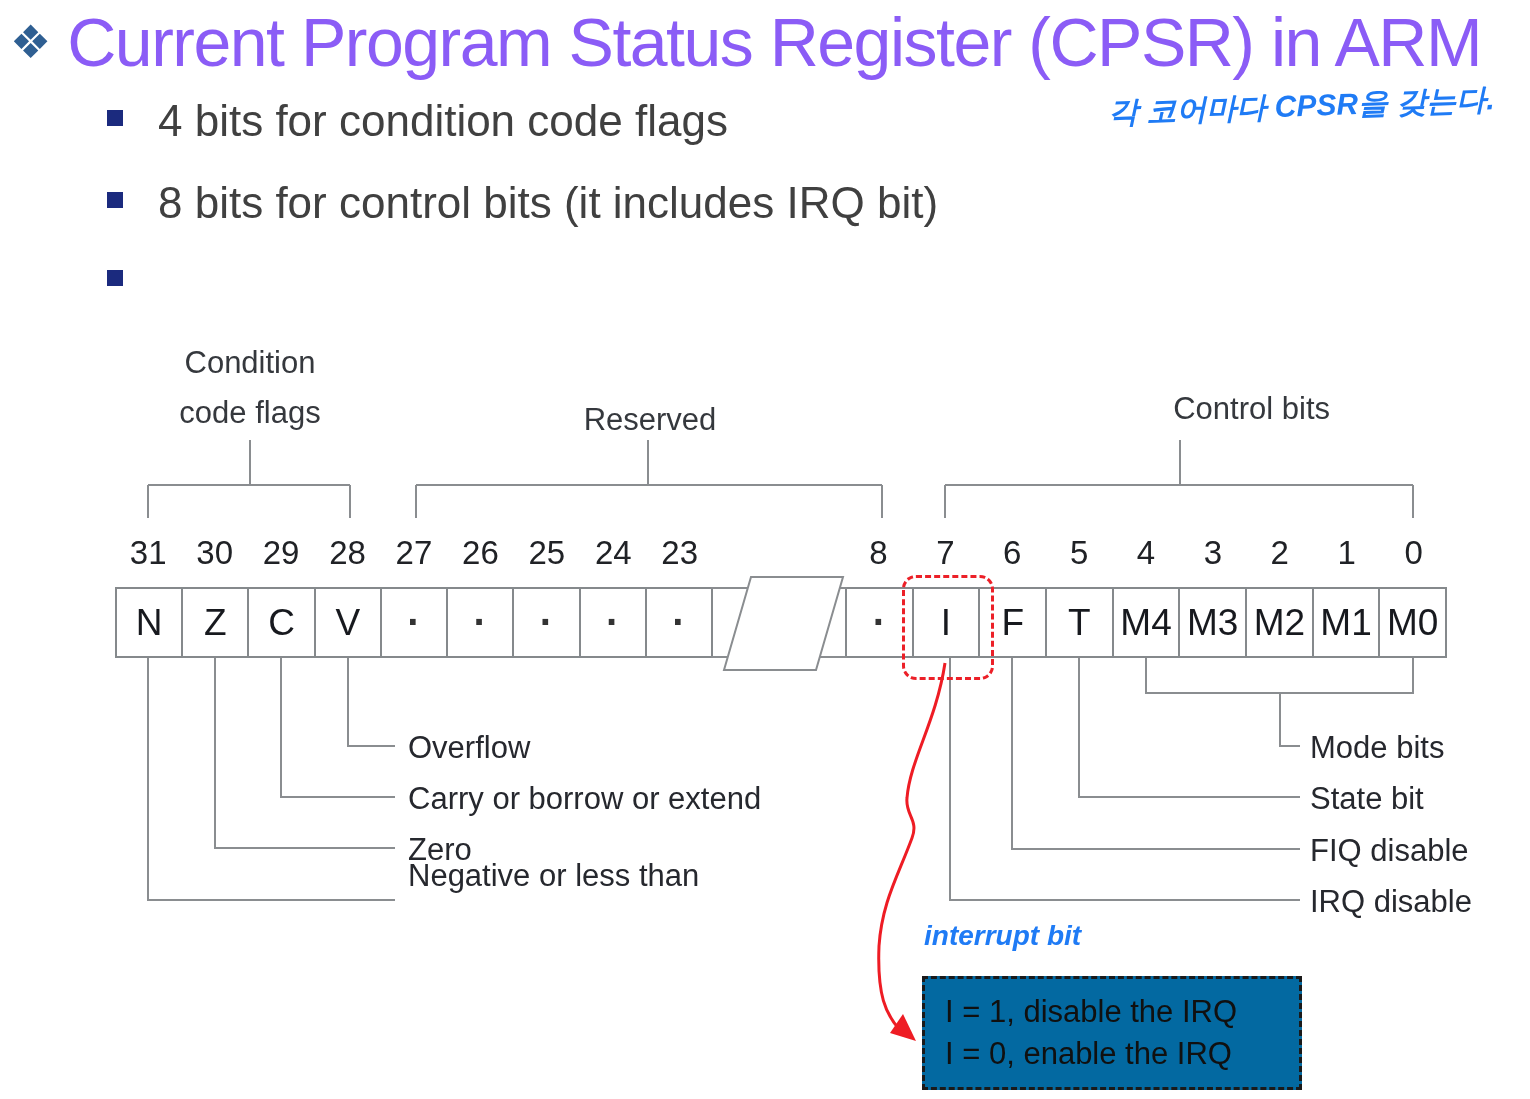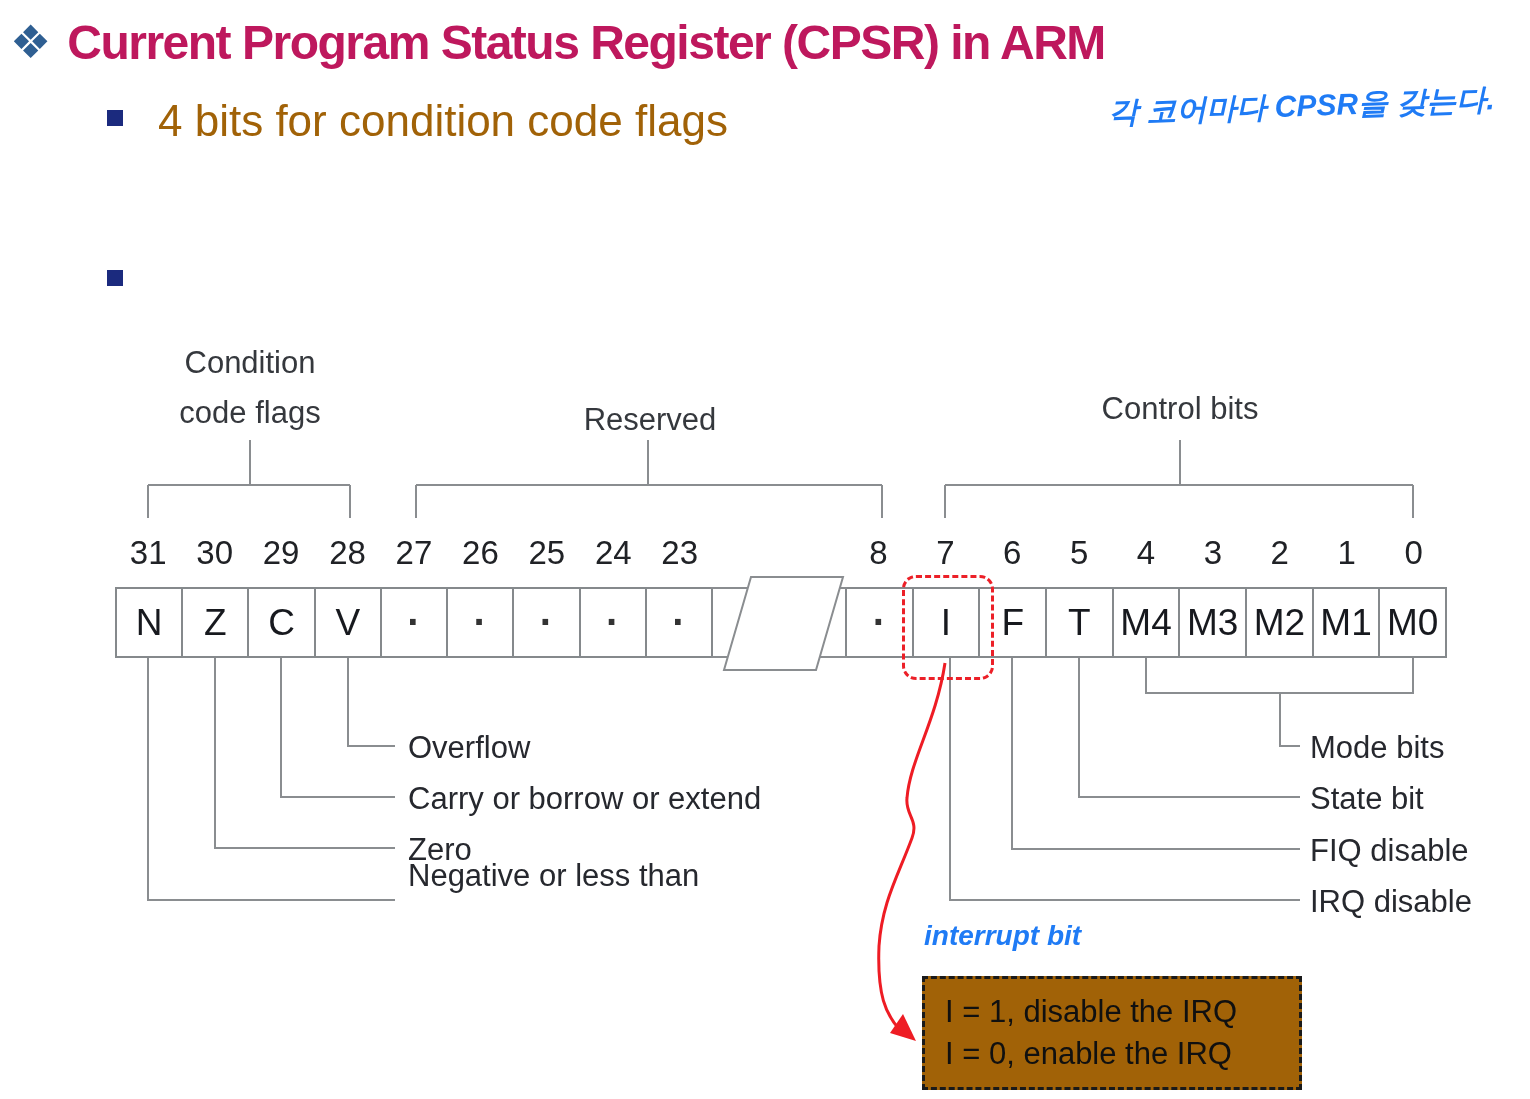--- a/index.html
+++ b/index.html
@@ -3,37 +3,37 @@
 <meta charset="utf-8">
 <style>
   html,body{margin:0;padding:0;background:#ffffff;}
   #slide{position:relative;width:1530px;height:1099px;background:#fff;overflow:hidden;
          font-family:"Liberation Sans", sans-serif;color:#111;}
   .abs{position:absolute;}
 
   
   #title-row{left:10px;top:10px;width:1515px;height:64px;display:flex;align-items:center;}
   #title-diamond{font-size:46px;color:#2f5f92;line-height:1;margin-right:16px;}
-  #page-title{font-size:48px;font-weight:bold;color:#be185d;letter-spacing:-1.5px;white-space:nowrap;}
+  #page-title{font-size:68px;font-weight:normal;color:#8b5cf6;letter-spacing:-1.5px;white-space:nowrap;}
 
   
   .bullet-item{position:absolute;left:107px;display:flex;align-items:flex-start;}
   .bullet-sq{width:16px;height:16px;background:#1b2a7e;margin-top:14px;flex:0 0 auto;}
-  .bullet-text{font-size:44px;color:#a16207;margin-left:35px;white-space:nowrap;}
+  .bullet-text{font-size:44px;color:#404040;margin-left:35px;white-space:nowrap;}
 
   
   .hand{color:#1f7bf5;font-style:italic;font-weight:bold;}
   #kr-note{left:1108px;top:86px;font-size:30px;transform:rotate(-2deg);white-space:nowrap;}
   #interrupt-note{left:924px;top:920px;font-size:28px;white-space:nowrap;}
 
   
   .dlabel{font-size:31px;color:#35383d;text-align:center;white-space:nowrap;}
   #lbl-condition{left:120px;top:338px;width:260px;line-height:50px;}
   #lbl-reserved{left:500px;top:391px;width:300px;margin-top:11px;}
-  #lbl-control{left:1030px;top:391px;width:300px;}
+  #lbl-control{left:1030px;top:391px;width:300px;text-align:right;}
 
   
   .numrow{position:absolute;top:534px;height:34px;display:flex;}
   .bitnum{flex:1;text-align:center;font-size:33px;color:#202226;}
 
   
   .cellrow{position:absolute;top:587px;height:71px;display:flex;}
   .cell{flex:1;border:2px solid #85898c;display:flex;align-items:center;justify-content:center;
         font-size:37px;color:#17191e;box-sizing:border-box;}
   .cell + .cell{margin-left:-2px;}
@@ -58,20 +58,24 @@
 <div id="slide">
 
   <div class="abs" id="title-row">
     <span id="title-diamond">❖</span>
     <span id="page-title">Current Program Status Register (CPSR) in ARM</span>
   </div>
 
   <div class="bullet-item" style="top:96px;">
     <span class="bullet-sq"></span>
     <span class="bullet-text">4 bits for condition code flags</span>
+  </div>
+  <div class="bullet-item" style="top:178px;">
+    <span class="bullet-sq"></span>
+    <span class="bullet-text">8 bits for control bits (it includes IRQ bit)</span>
   </div>
   <div class="bullet-item" style="top:256px;">
     <span class="bullet-sq"></span>
   </div>
 
   <div class="abs hand" id="kr-note" style="color: rgb(31, 123, 245);">각 코어마다 CPSR을 갖는다.</div>
 
   <div class="abs dlabel" id="lbl-condition">
     <div>Condition</div>
     <div>code flags</div>
@@ -163,18 +167,18 @@
   <div class="leader-label" style="left:408px;top:832px;">Zero</div>
   <div class="leader-label" style="left:408px;top:858px;">Negative or less than</div>
 
   <div class="leader-label" style="left:1310px;top:730px;">Mode bits</div>
   <div class="leader-label" style="left:1310px;top:781px;">State bit</div>
   <div class="leader-label" style="left:1310px;top:833px;">FIQ disable</div>
   <div class="leader-label" style="left:1310px;top:884px;">IRQ disable</div>
 
   <div class="abs hand" id="interrupt-note" style="color: rgb(31, 123, 245);">interrupt bit</div>
 
-  <div class="abs" id="irq-box" style="background: #a16207;">
+  <div class="abs" id="irq-box" style="background: #0369a1;">
     <div class="line">I = 1, disable the IRQ</div>
     <div class="line">I = 0, enable the IRQ</div>
   </div>
 
 </div>
 
 </body></html>

